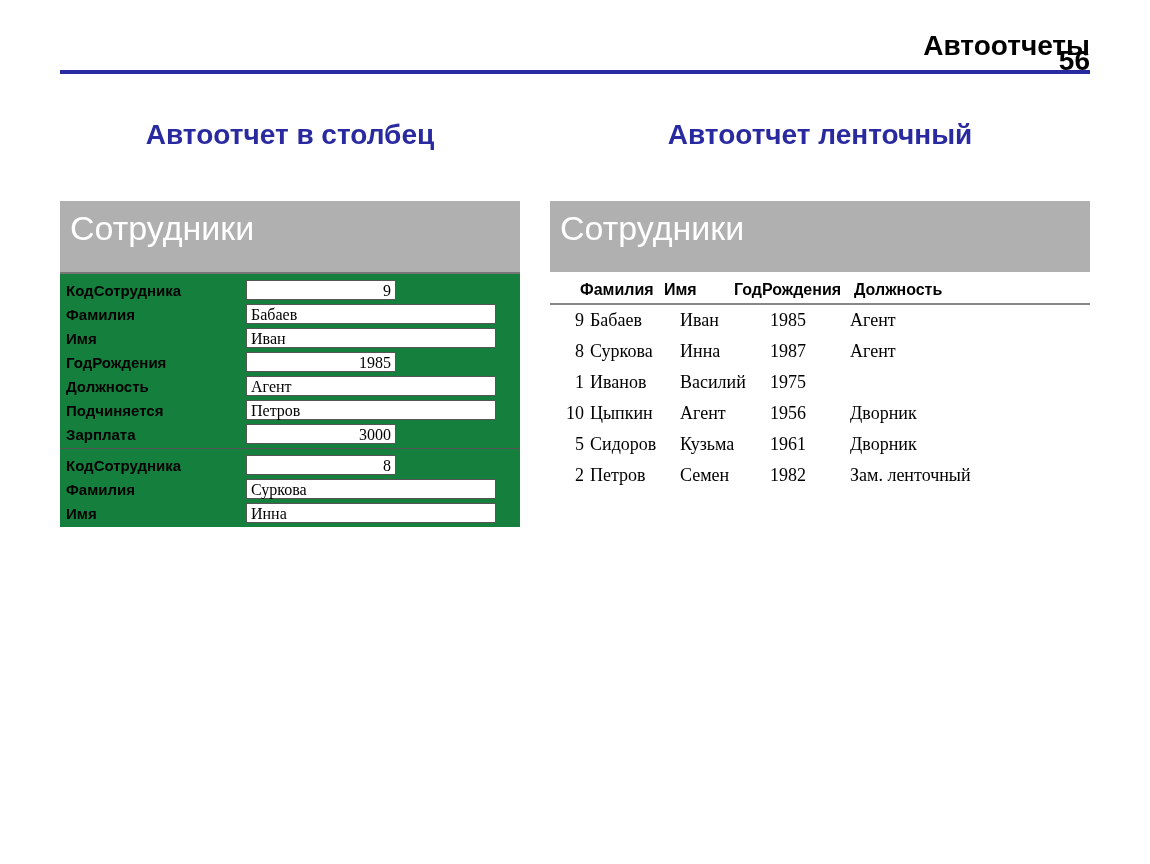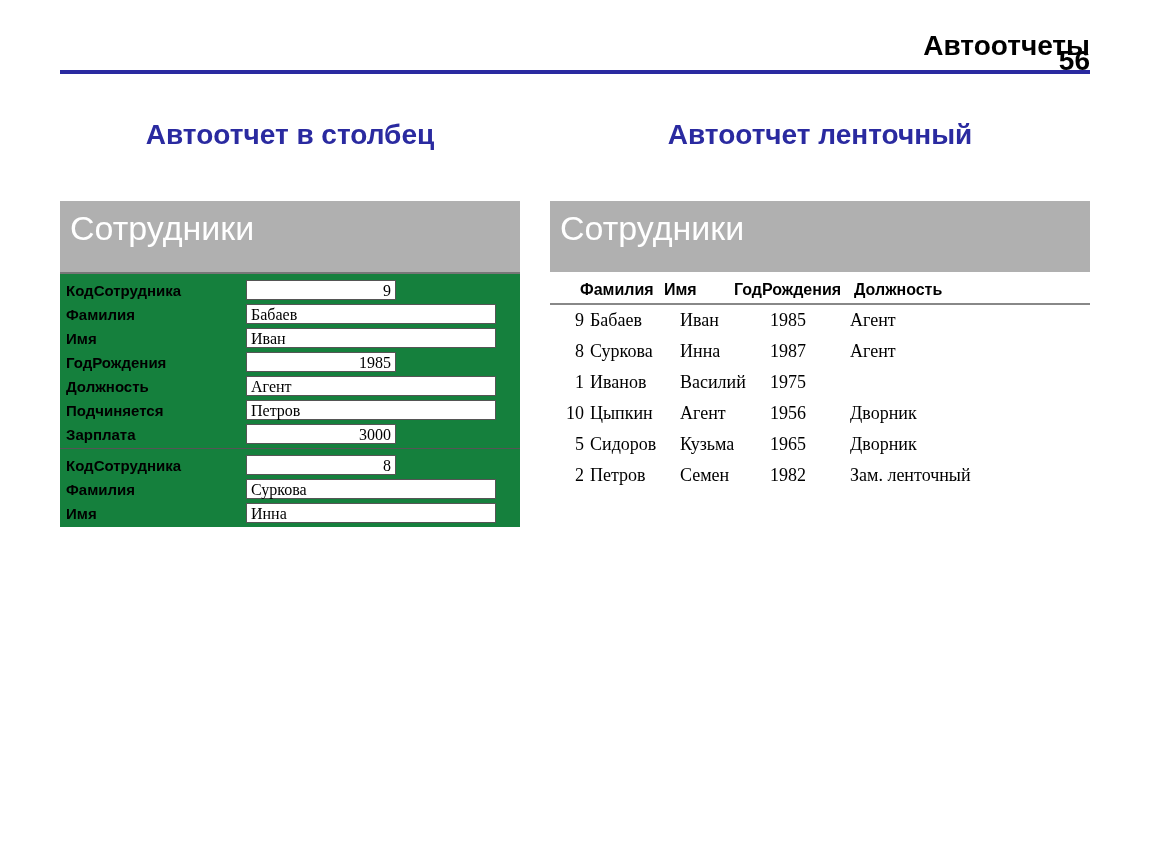--- a/index.html
+++ b/index.html
@@ -223,21 +223,21 @@
           <div class="c-id">10</div>
           <div class="c-fam">Цыпкин</div>
           <div class="c-name">Агент</div>
           <div class="c-year">1956</div>
           <div class="c-pos">Дворник</div>
         </div>
         <div class="tab-row">
           <div class="c-id">5</div>
           <div class="c-fam">Сидоров</div>
           <div class="c-name">Кузьма</div>
-          <div class="c-year">1965</div>
+          <div class="c-year">1961</div>
           <div class="c-pos">Дворник</div>
         </div>
         <div class="tab-row">
           <div class="c-id">2</div>
           <div class="c-fam">Петров</div>
           <div class="c-name">Семен</div>
           <div class="c-year">1982</div>
           <div class="c-pos">Зам. ленточный</div>
         </div>
 

